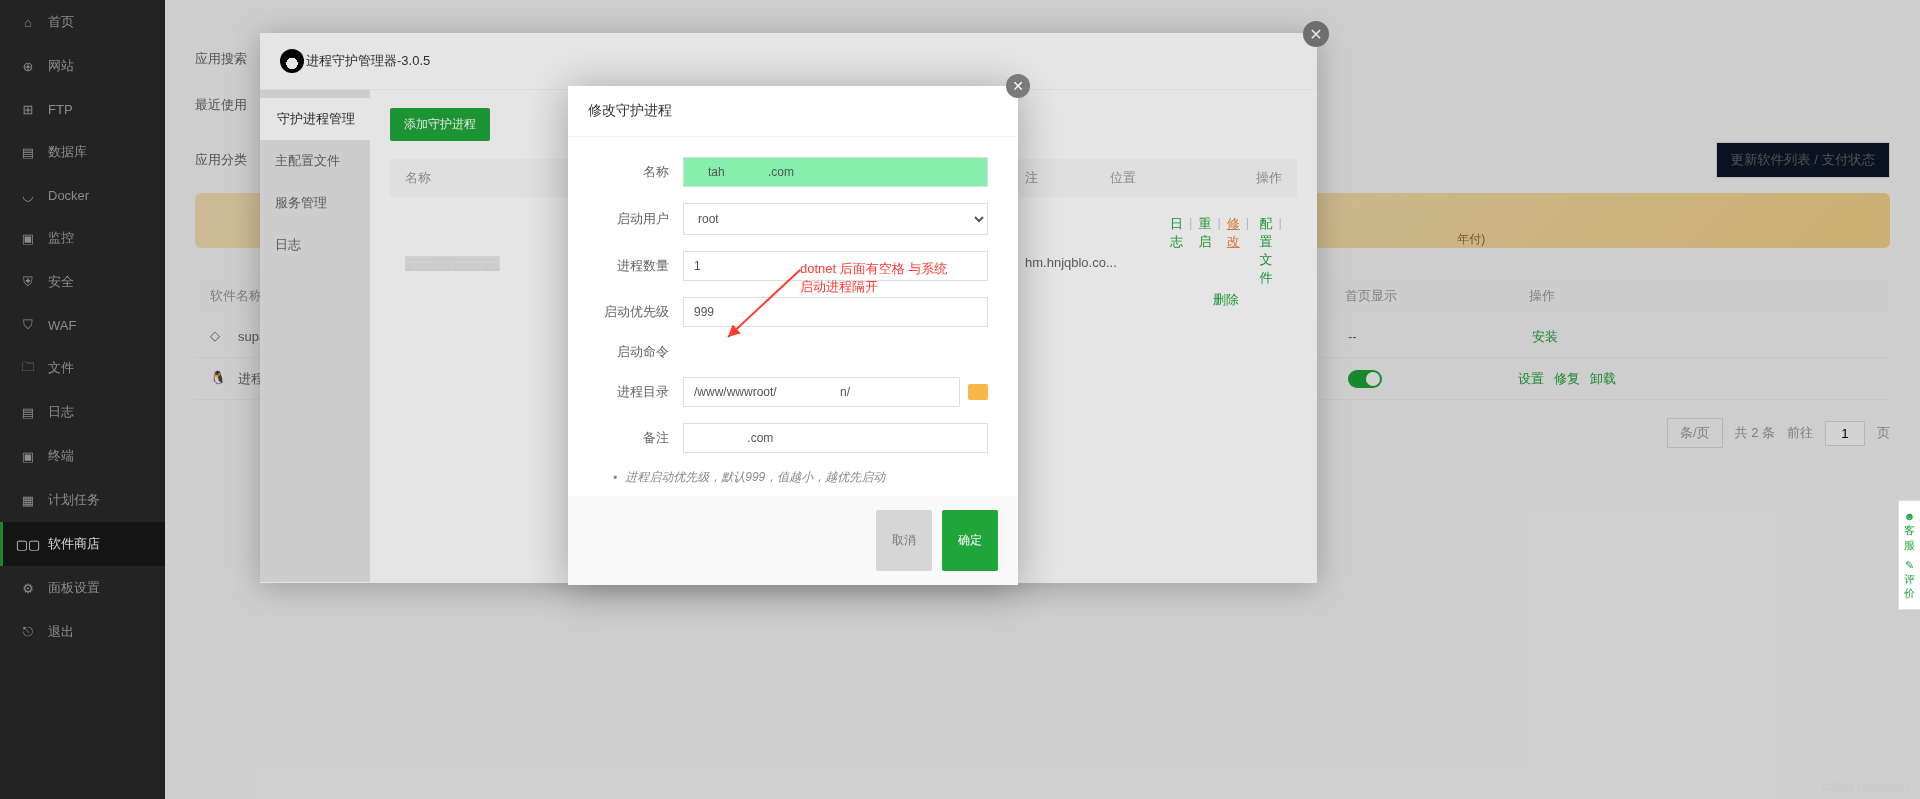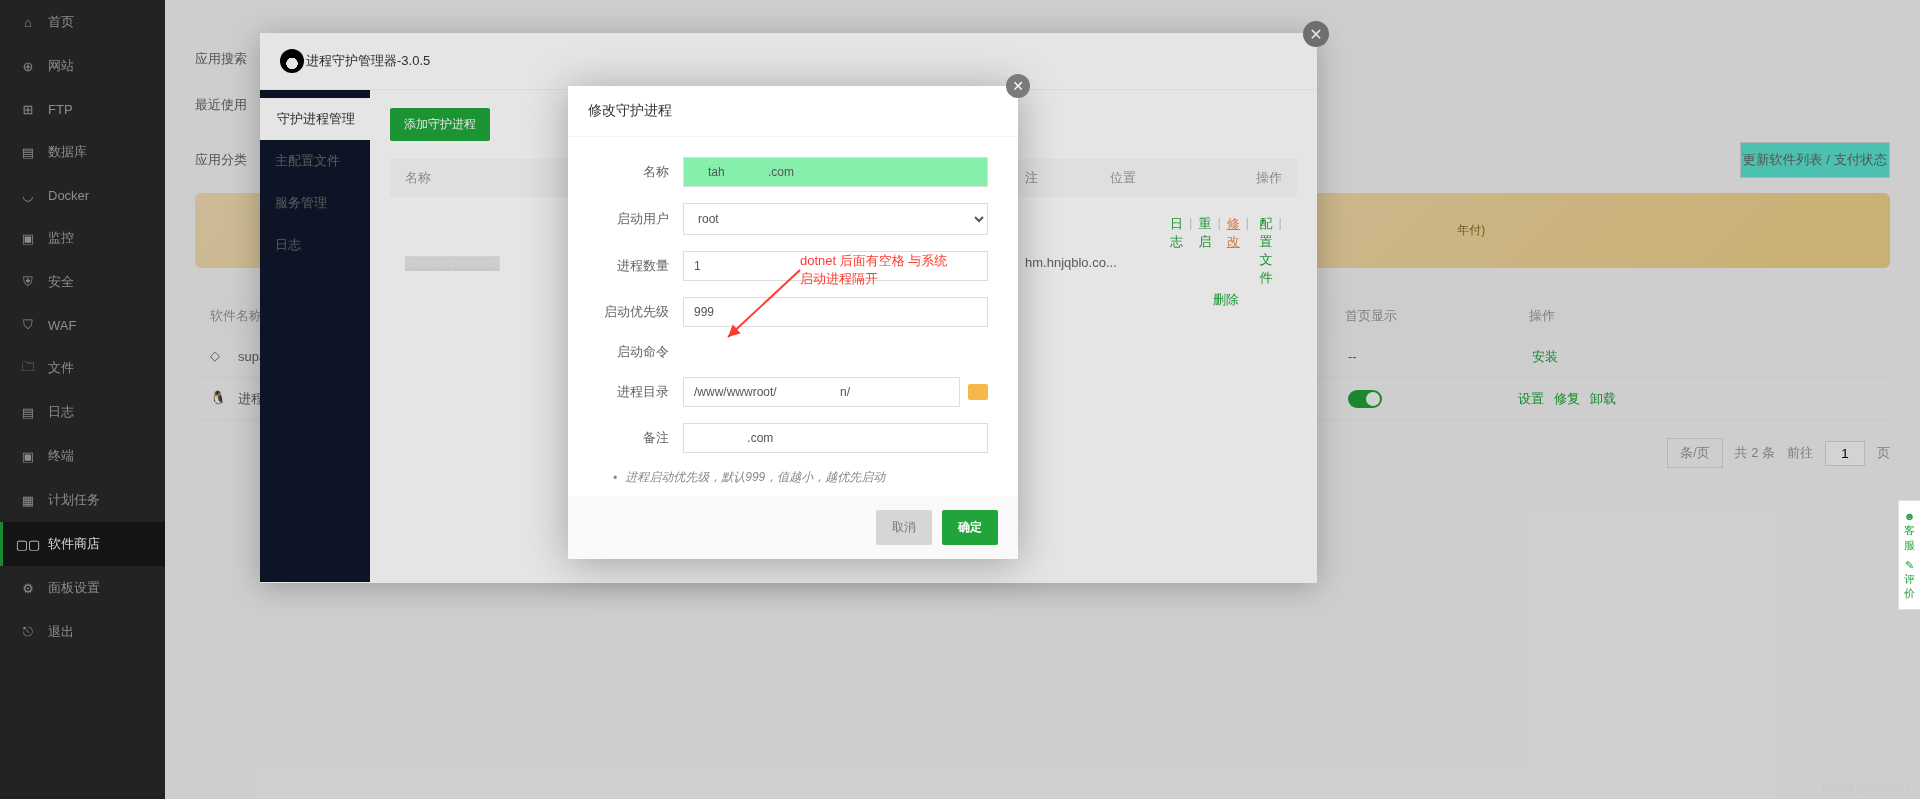--- a/index.html
+++ b/index.html
@@ -8,24 +8,24 @@
     .sidebar { position: absolute; left: 0; top: 0; width: 165px; height: 799px; background: #2c2c2c; color: #aaa; }
     .sidebar-item { display: flex; align-items: center; padding: 13px 20px; cursor: pointer; font-size: 13px; gap: 12px; }
     .sidebar-item.active { background: #1a1a1a; border-left: 3px solid #20a53a; padding-left: 17px; color: #fff; }
     .sidebar-icon { width: 16px; height: 16px; display: inline-flex; align-items: center; justify-content: center; }
     
     .main { position: absolute; left: 165px; top: 0; right: 0; height: 799px; background: #fafafa; padding: 0 30px; }
     .top-row { margin-top: 50px; display: flex; align-items: center; gap: 14px; font-size: 13px; color: #666; }
     .top-row .label { width: 60px; }
     .recent-row { margin-top: 28px; display: flex; align-items: center; gap: 14px; }
     .cat-row { margin-top: 28px; display: flex; align-items: center; gap: 14px; }
-    .update-btn { margin-left: auto; padding: 8px 2px; border: 1px solid #ddd; background: #5eead4; cursor: pointer; color: #666; }
+    .update-btn { margin-left: auto; padding: 8px 14px; border: 1px solid #ddd; background: #0f172a; cursor: pointer; color: #666; }
     
     .banner-box { margin-top: 15px; display: flex; gap: 20px; }
-    .banner { flex: 1; height: 75px; border-radius: 6px; background: linear-gradient(135deg, #f9e3b8 0%, #f5d58a 100%); display: flex; align-items: center; justify-content: center; color: #8a6d2a; font-size: 12px; }
+    .banner { flex: 1; height: 55px; border-radius: 6px; background: linear-gradient(135deg, #f9e3b8 0%, #f5d58a 100%); display: flex; align-items: flex-end; justify-content: center; color: #8a6d2a; font-size: 12px; }
     
     .table-head { margin-top: 28px; display: flex; padding: 0 15px; color: #999; font-size: 13px; background: #f9f9f9; height: 40px; align-items: center; }
     .col-name { width: 1135px; }
     .col-show { width: 170px; }
     .col-op { width: 40px; text-align: right; }
     .table-row { display: flex; padding: 12px 15px; align-items: center; height: 42px; border-bottom: 1px solid #f0f0f0; }
     .table-row .icon { width: 18px; height: 18px; margin-right: 10px; }
     .green-link { color: #20a53a; cursor: pointer; }
     .toggle { width: 34px; height: 18px; border-radius: 9px; background: #ddd; position: relative; }
     .toggle::after { content:''; position: absolute; width: 14px; height: 14px; background: #fff; border-radius: 50%; top:2px; left:2px; }
@@ -35,21 +35,21 @@
     .pagination { margin-top: 18px; display: flex; justify-content: flex-end; align-items: center; gap: 12px; color: #999; }
     .pagination input { width: 40px; text-align: center; padding: 4px; border:1px solid #ddd; }
     
     
     .overlay1 { position: absolute; inset: 0; background: rgba(0,0,0,0.08); }
     .modal1 { position: absolute; left: 260px; top: 33px; width: 1057px; height: 550px; background: #fff; box-shadow: 0 4px 30px rgba(0,0,0,0.25); }
     .modal1-head { padding: 16px 20px; display: flex; align-items: center; gap: 2px; color: #333; border-bottom: 1px solid #f4f4f4; }
     .modal1-head .tux { width: 24px; height: 24px; background: radial-gradient(circle at 50% 60%, #fff 30%, #000 31%); border-radius: 50%; }
     .modal1-close { position: absolute; right: -12px; top: -12px; width: 26px; height: 26px; border-radius: 50%; background: #7b7b7b; color:#fff; display: flex; align-items:center; justify-content:center; cursor:pointer; font-size: 16px; }
     .modal1-body { display: flex; height: calc(100% - 58px); }
-    .modal1-nav { width: 110px; background: #0f172a; padding-top: 8px; }
+    .modal1-nav { width: 110px; background: #e5e5e5; padding-top: 8px; }
     .modal1-nav-item { padding: 12px 15px; cursor: pointer; font-size: 13px; color: #666; }
     .modal1-nav-item.active { background: #fff; color: #333; font-weight: 500; border-left: 2px solid transparent; }
     .modal1-content { flex: 1; padding: 18px 20px; }
     .add-btn { padding: 8px 14px; background: #20a53a; color: #fff; border: none; border-radius: 2px; cursor: pointer; font-size: 12px; }
     .modal1-table-head { margin-top: 18px; display: flex; background: #f9f9f9; padding: 10px 15px; color: #999; font-size: 13px; }
     .m1col-name { width: 620px; }
     .m1col-note { width: 85px; }
     .m1col-pos { width: 60px; }
     .m1col-op { flex: 1; text-align: right; }
     .modal1-row { display: flex; padding: 18px 15px; align-items: center; font-size: 13px; color: #666; }
@@ -67,21 +67,21 @@
     .form-row { display: flex; align-items: center; margin-bottom: 16px; }
     .form-label { width: 85px; text-align: right; padding-right: 14px; color: #666; font-size: 13px; }
     .form-input { flex: 1; padding: 7px 10px; border: 1px solid #ddd; font-size: 12px; color: #555; font-family: inherit; }
     .form-input[disabled] { background: #86efac; padding-left: 24px; }
     select.form-input { background: #fff; }
     .folder-btn { margin-left: 8px; width: 20px; height: 16px; background: #f7b84b; border-radius: 2px; cursor: pointer; }
     .hint { display: flex; align-items: center; gap: 8px; color: #888; font-size: 12px; padding-left: 15px; margin-top: 4px; font-style: italic; }
     .hint::before { content:'•'; color:#888; }
     .modal2-foot { padding: 14px 20px; background: #f9f9f9; display: flex; justify-content: flex-end; gap: 10px; }
     .btn-cancel { padding: 7px 16px; background: #d6d6d6; color: #777; border: none; border-radius: 2px; cursor: pointer; font-size: 12px; }
-    .btn-ok { padding: 9px 16px; background: #20a53a; color: #fff; border: none; border-radius: 2px; cursor: pointer; font-size: 12px; font-weight: bold; }
+    .btn-ok { padding: 22px 16px; background: #20a53a; color: #fff; border: none; border-radius: 2px; cursor: pointer; font-size: 12px; }
     
     .annotation { position: absolute; color: #ff3b30; font-size: 13px; pointer-events: none; }
     .arrow { position: absolute; pointer-events: none; }
     
     .side-tab { position: absolute; right: 0; top: 500px; width: 22px; background: #fff; border: 1px solid #e0e0e0; border-right: none; padding: 8px 4px; font-size: 11px; color: #20a53a; text-align: center; line-height: 1.3; }
     .watermark { position: absolute; right: 10px; bottom: 6px; color: #c8c8c8; font-size: 11px; }
   </style>
 </head>
 <body>
 
@@ -287,21 +287,21 @@
 </div>
 
 <svg class="arrow" style="left:720px;top:265px" width="90" height="85">
   <defs>
       <marker id="ah" markerWidth="8" markerHeight="8" refX="6" refY="3" orient="auto">
         <path d="M0,0 L6,3 L0,6 Z" fill="#ff3b30"></path>
       </marker>
     </defs>
   <line x1="80" y1="5" x2="8" y2="72" stroke="#ff3b30" stroke-width="2" marker-end="url(#ah)"></line>
 </svg>
-<div class="annotation" style="left:800px;top:252px">
+<div class="annotation" style="left:800px;top:260px">
   <div>dotnet 后面有空格 与系统</div>
   <div>启动进程隔开</div>
 </div>
 
 <div class="side-tab">
   <div>☻</div>
   <div>客服</div>
   <div style="margin-top:6px">✎</div>
   <div>评价</div>
 </div>

